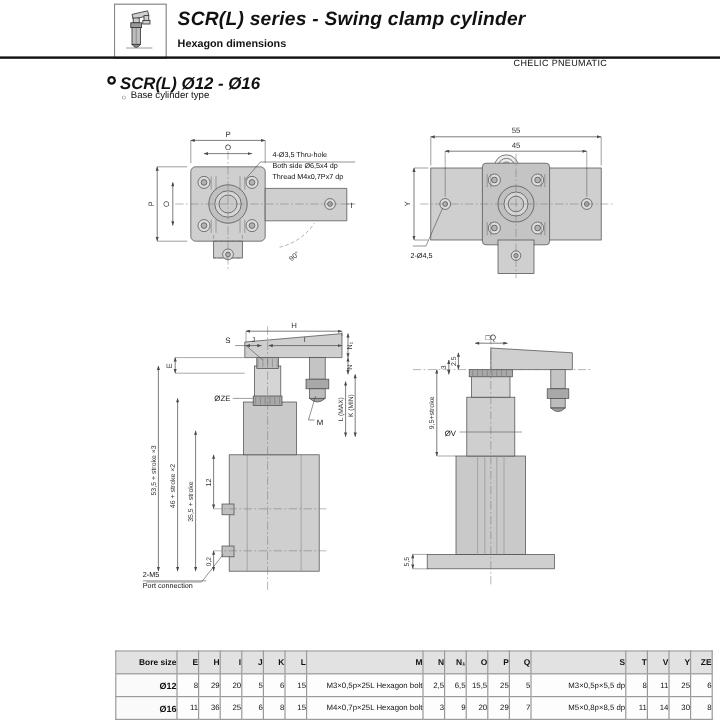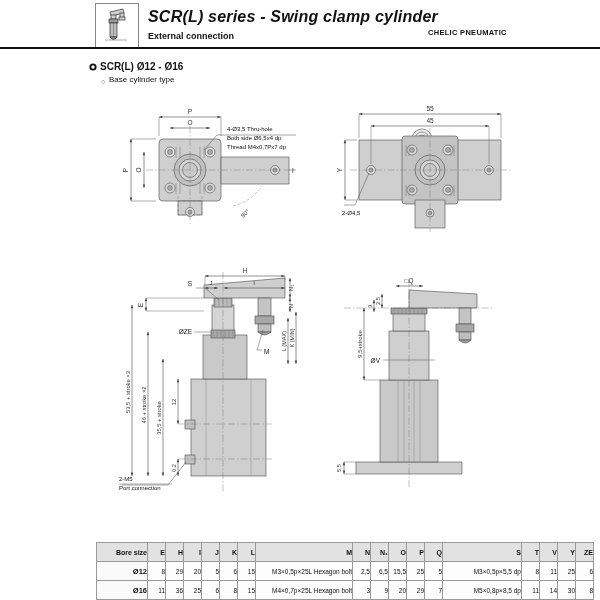--- a/index.html
+++ b/index.html
@@ -19,28 +19,28 @@
   .title{
     position:absolute;left:148px;top:8px;
     font-size:16px;font-weight:bold;font-style:italic;letter-spacing:.2px;
     white-space:nowrap;
   }
   .subtitle{
     position:absolute;left:148px;top:31px;
     font-size:9px;font-weight:bold;white-space:nowrap;
   }
   .brand{
-    position:absolute;left:428px;top:28px;
-    font-size:7.5px;font-weight:bold;letter-spacing:.3px;white-space:nowrap;text-align:center;
+    position:absolute;left:428px;top:48px;
+    font-size:7.5px;font-weight:normal;letter-spacing:.3px;white-space:nowrap;text-align:center;
   }
   
   .sec-bullet{position:absolute;left:89px;top:63px;width:8px;height:8px;}
   .sec-title{
     position:absolute;left:100px;top:61px;
-    font-size:10px;font-weight:bold;white-space:nowrap;
+    font-size:14px;font-weight:bold;white-space:nowrap;font-style:italic;
   }
   .sub-bullet{position:absolute;left:101px;top:78px;font-size:7px;color:#555;}
   .sub-title{
     position:absolute;left:109px;top:75px;
     font-size:8px;white-space:nowrap;
   }
   
   .ordercode{position:absolute;left:409px;top:64px;width:180px;height:28px;}
   
   .canvas{position:absolute;left:0;top:0;width:600px;height:600px;}
@@ -77,21 +77,21 @@
         <rect x="14" y="19" width="7" height="14" fill="#bdbdbd"></rect>
         <path d="M14 33 q3.5 5 7 0 z" fill="#8e8e8e"></path>
         <line x1="17.5" y1="19" x2="17.5" y2="33" stroke="#666" stroke-width="0.5"></line>
       </g>
       <g stroke="#555" stroke-width="0.5" fill="none">
         <line x1="9" y1="36" x2="31" y2="36"></line>
       </g>
     </svg>
   </div>
   <div class="title">SCR(L) series  -  Swing clamp cylinder</div>
-  <div class="subtitle">External connection</div>
+  <div class="subtitle">Hexagon dimensions</div>
   <div class="brand">CHELIC PNEUMATIC</div>
   <div class="header-rule"></div>
 </div>
 
 <svg class="sec-bullet" viewBox="0 0 8 8">
   <circle cx="4" cy="4" r="3.6" fill="#111"></circle>
   <circle cx="4" cy="4" r="1.7" fill="#fff"></circle>
 </svg>
 <div class="sec-title">SCR(L)  Ø12 - Ø16</div>
 <div class="sub-bullet">○</div>

